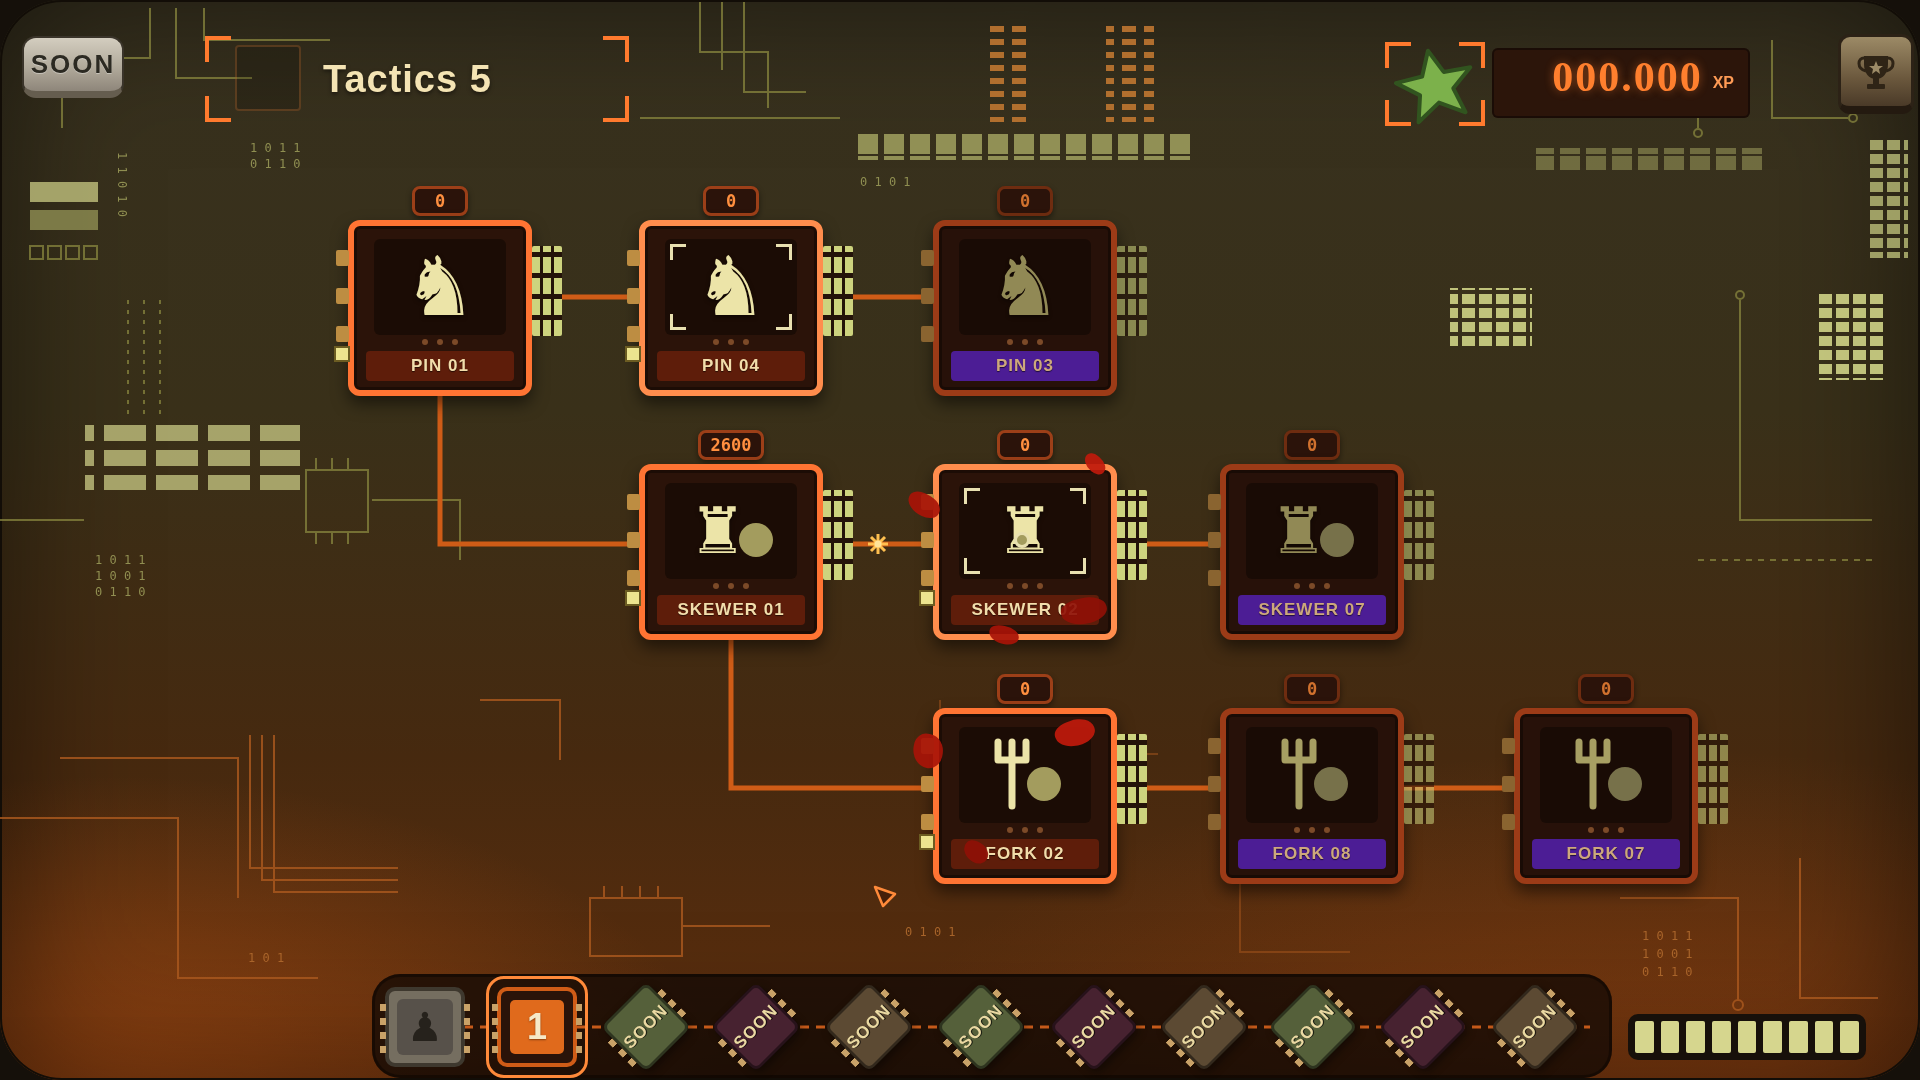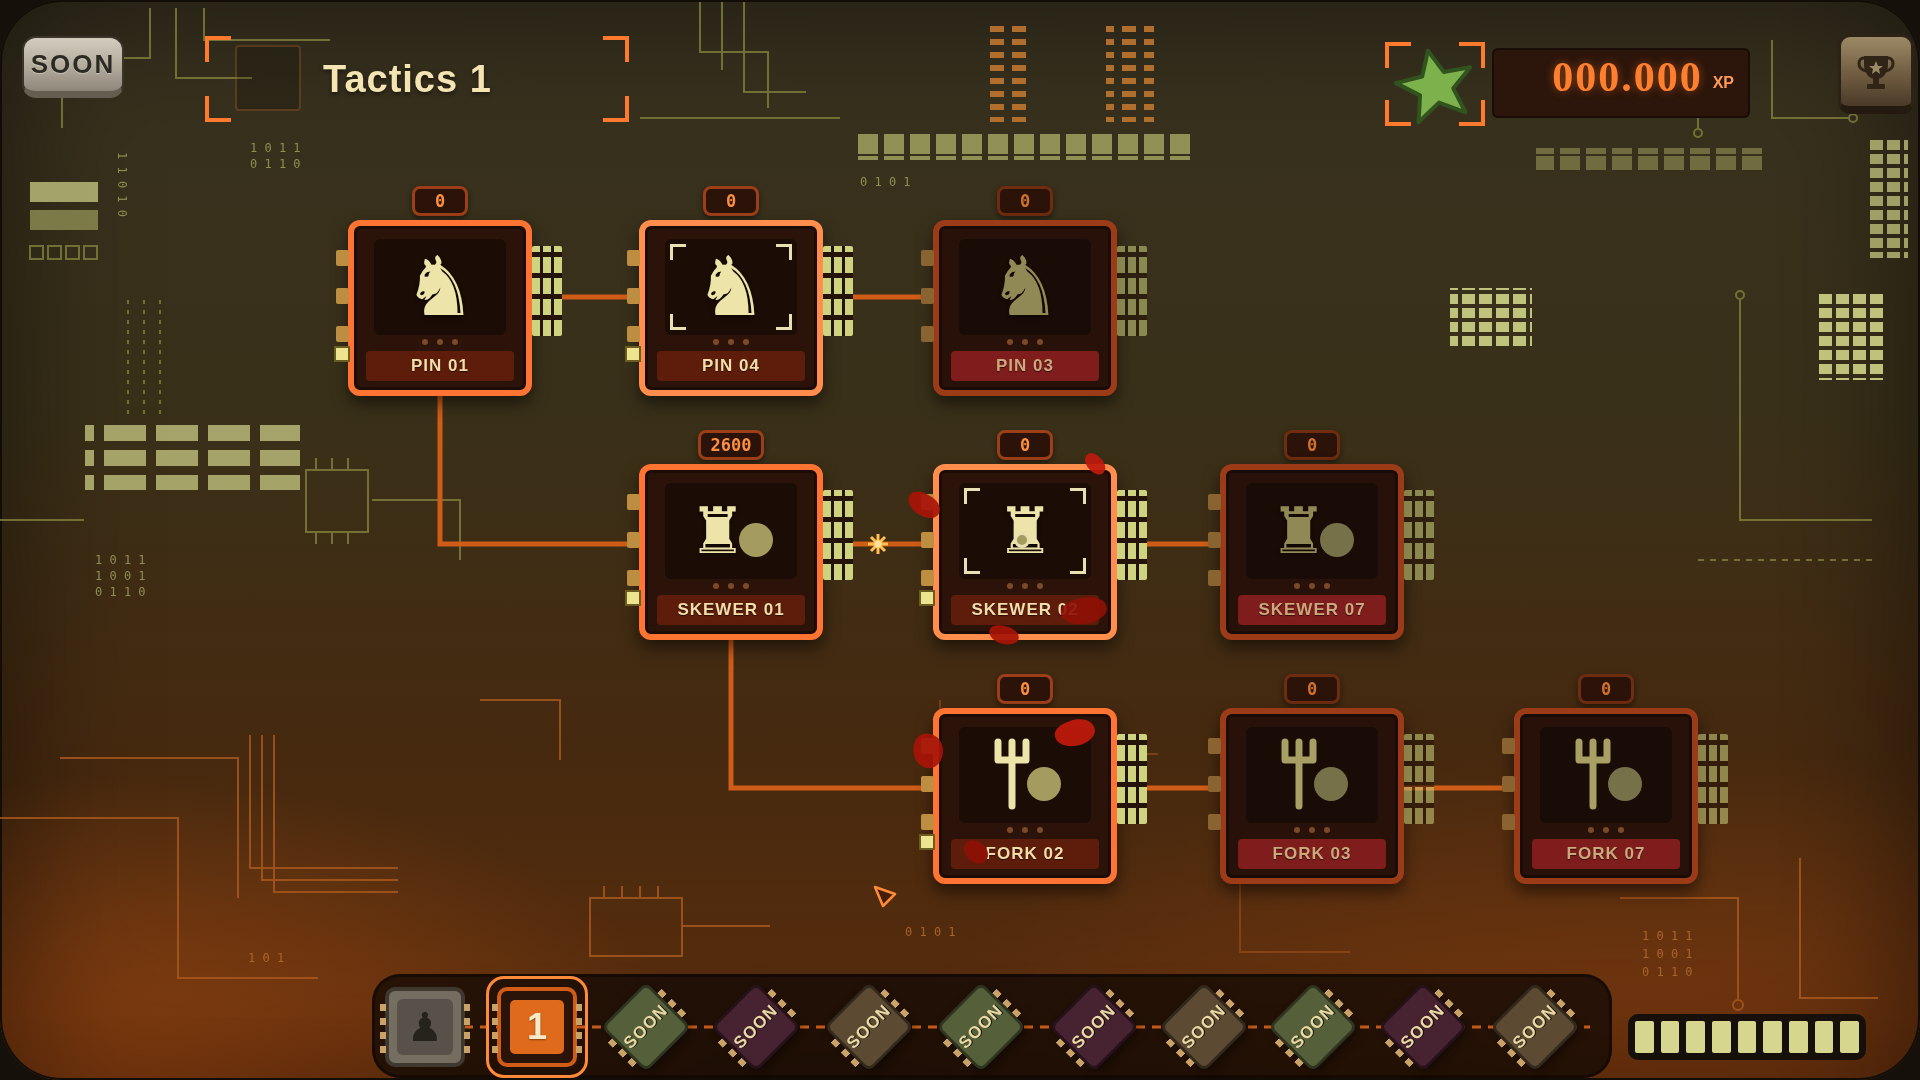--- a/index.html
+++ b/index.html
@@ -61,21 +61,21 @@
   .glyph.rookg{font-size:64px}
   .dim .glyph{color:#a79f63;opacity:.85}
   .head{width:34px;height:34px;border-radius:50%;background:#a39c5e;margin-left:-7px;transform:translateY(9px);flex:none}
   .dim .head{background:#77714a}
   .forksvg{stroke:#ece4a8}
   .dim .forksvg{stroke:#a79f63}
   .dots{position:absolute;left:0;right:0;top:113px;display:flex;justify-content:center;gap:9px}
   .dots i{width:6px;height:6px;border-radius:50%;background:#7c4a28}
   .plate{position:absolute;left:12px;right:12px;bottom:9px;height:30px;background:#5e1d0a;border-radius:4px;
     display:flex;align-items:center;justify-content:center;color:#f2ddab;font-weight:700;font-size:17px;letter-spacing:1px;text-shadow:0 1px 1px rgba(0,0,0,.6)}
-  .dim .plate{background:#7f1d1d;color:#cda87c}
+  .dim .plate{background:#4c1d95;color:#cda87c}
   .pl{position:absolute;left:-18px;width:13px;height:16px;background:#bd8d42;border-radius:2px}
   .pl.p1{top:24px}.pl.p2{top:62px}.pl.p3{top:100px}
   .dim .pl{background:#8a6430}
   .pr{position:absolute;right:-36px;top:20px;width:30px;height:90px;border-radius:2px;
     background:repeating-linear-gradient(0deg,transparent 0 16px,#241309 16px 21px),
                repeating-linear-gradient(90deg,transparent 0 8px,#241309 8px 11px),#cdd37e}
   .dim .pr{opacity:.55}
   .brk i{position:absolute;width:16px;height:16px;border:3px solid #e8e0b0}
   .brk .tl{left:5px;top:5px;border-right:0;border-bottom:0}
   .brk .tr{right:5px;top:5px;border-left:0;border-bottom:0}
@@ -219,21 +219,21 @@
   <div class="exit-btn">
       <span>SOON</span>
     </div>
 
   <div class="frame title-frame">
     <i class="tl"></i>
       <i class="tr"></i>
     <i class="bl"></i>
       <i class="br"></i>
     <div class="ghost"></div>
-    <div class="title-text">Tactics 1</div>
+    <div class="title-text">Tactics 5</div>
   </div>
 
   <div class="frame star-frame">
     <i class="tl"></i><i class="tr"></i>
     <i class="bl"></i><i class="br"></i>
     <svg width="100" height="84" viewBox="0 0 100 84">
       <polygon points="50,8 61,32 88,33 67,50 74,76 50,61 26,76 33,50 12,33 39,32" fill="#7cb14b" stroke="#31541f" stroke-width="4" stroke-linejoin="round" transform="rotate(-12 50 42)"></polygon>
     </svg>
   </div>
 
@@ -433,21 +433,21 @@
         <svg class="forksvg" width="44" height="74" viewBox="0 0 44 74" fill="none" stroke-width="7" stroke-linecap="round">
           <path d="M8 4 V22 M22 4 V22 M36 4 V22 M8 22 H36 M22 22 V68"></path>
         </svg>
         <i class="head"></i>
       </div>
       <div class="dots">
           <i></i>
           <i></i>
           <i></i>
         </div>
-      <div class="plate">FORK 03</div>
+      <div class="plate">FORK 08</div>
     </div>
   </div>
 
   <div class="node dim" style="left:1514px;top:674px">
     <div class="counter">
         <span>0</span>
       </div>
     <div class="chip">
       <i class="pl p1"></i>
         <i class="pl p2"></i>

